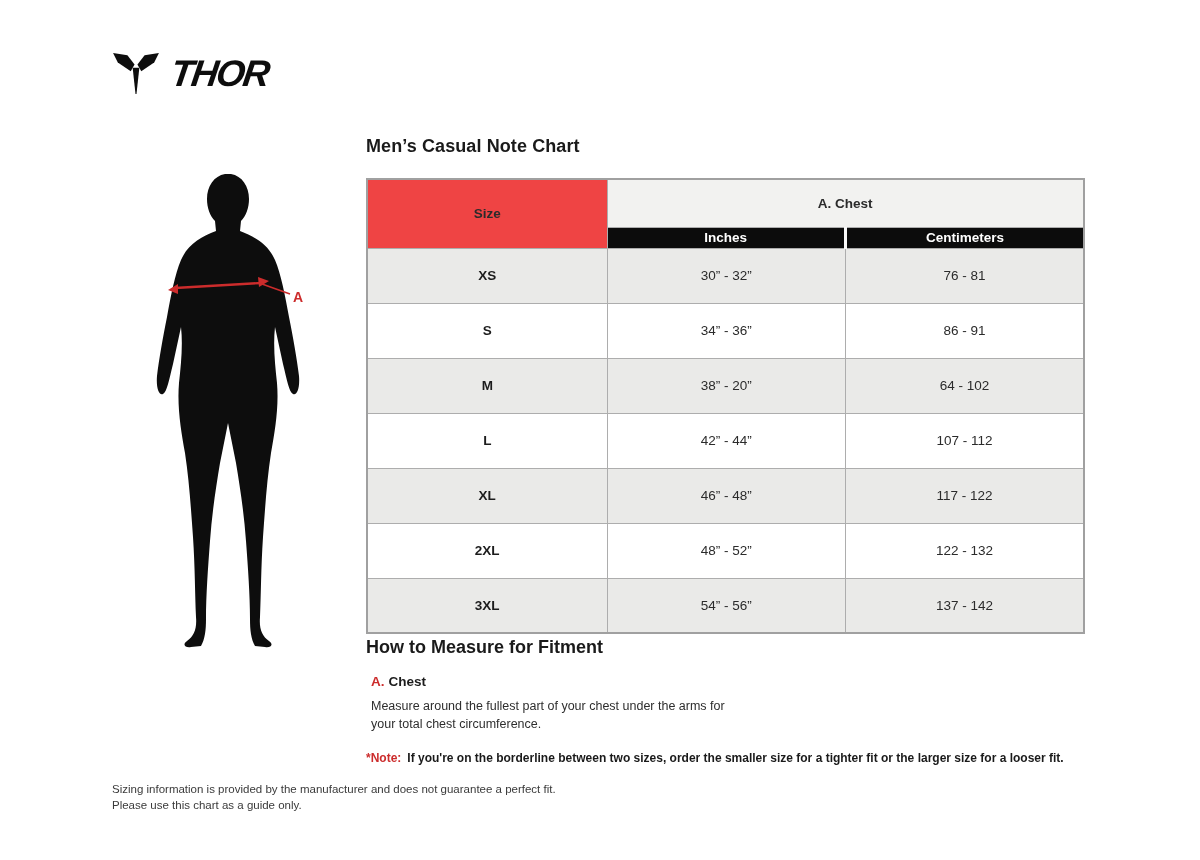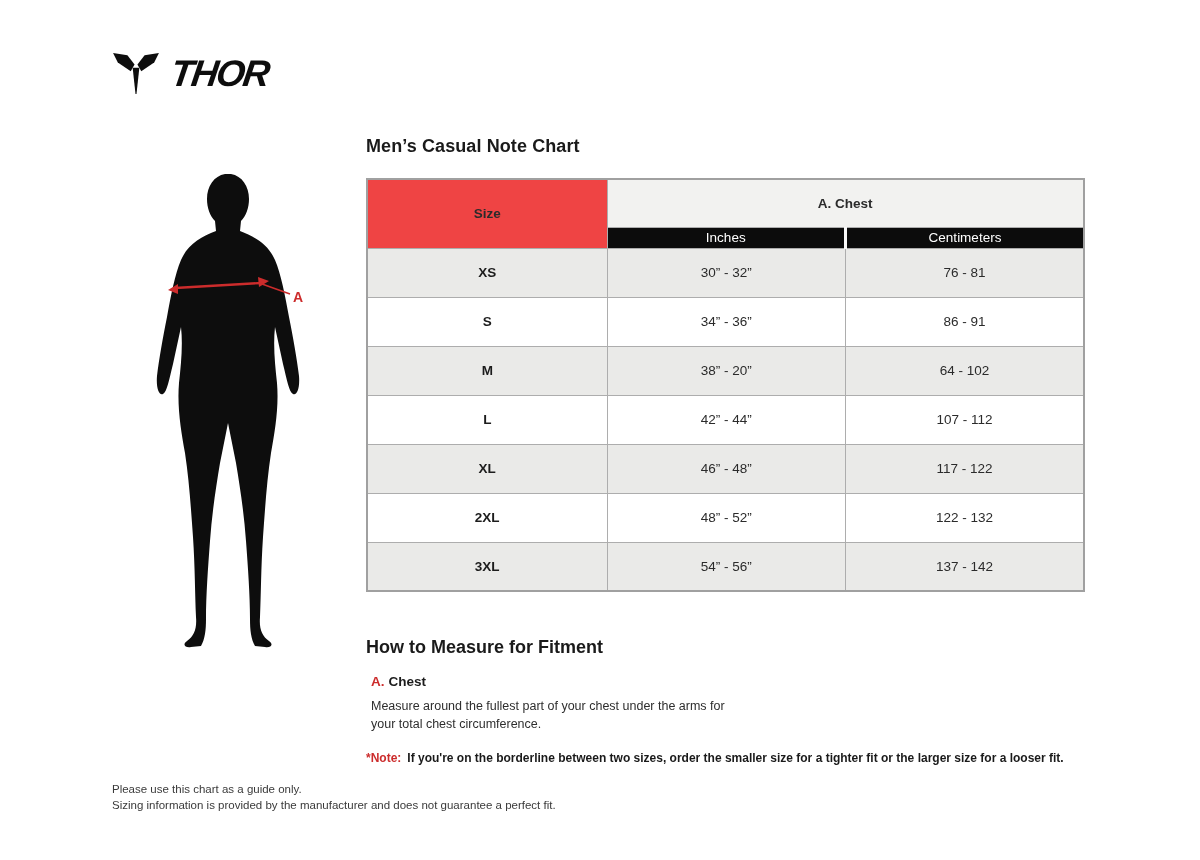--- a/index.html
+++ b/index.html
@@ -30,24 +30,24 @@
   }
   table.size-table th, table.size-table td {
     border:1px solid #adadad; text-align:center; vertical-align:middle;
     color:#2b2b2b; font-size:13.5px;
   }
   th.size-th { width:240px; font-weight:bold; color:#1c1c1c; }
   th.chest-th { height:48px; font-weight:bold; color:#1c1c1c; background:#f2f2f0; }
   thead th { background:#ef4444; }
   th.unit-th {
     background:#0c0c0c !important; color:#ffffff !important;
-    font-size:12px; font-weight:normal; height:21px; padding:0;
+    font-size:12px; font-weight:bold; height:21px; padding:0;
   }
   th.unit-th + th.unit-th { border-left:3px solid #fafafa;margin-top:24px; }
-  tbody td { height:49px; }
+  tbody td { height:55px; }
   tbody td.size-cell { font-weight:bold; color:#1c1c1c; }
   tbody tr.shaded td { background:#eaeae8; }
   tbody tr.plain td { background:#ffffff; }
 
   .measure-heading {
     position:absolute; left:366px; top:637px;
     font-size:18px; font-weight:bold; color:#1a1a1a;
   }
   .measure-item { position:absolute; left:371px; top:674px; width:380px; }
   .measure-item .item-title { font-size:13.5px; font-weight:bold; color:#1c1c1c; }
@@ -159,17 +159,17 @@
       <span class="item-letter">A.</span><span>Chest</span>
     </div>
     <p>Measure around the fullest part of your chest under the arms for your total chest circumference.</p>
   </div>
 
   <div class="note">
     <span class="note-label">*Note:</span><span>If you're on the borderline between two sizes, order the smaller size for a tighter fit or the larger size for a looser fit.</span>
   </div>
 
   <div class="footer">
+    <div>Sizing information is provided by the manufacturer and does not guarantee a perfect fit.</div>
     <div>Please use this chart as a guide only.</div>
-    <div>Sizing information is provided by the manufacturer and does not guarantee a perfect fit.</div>
   </div>
 
 </div>
 
 </body></html>

